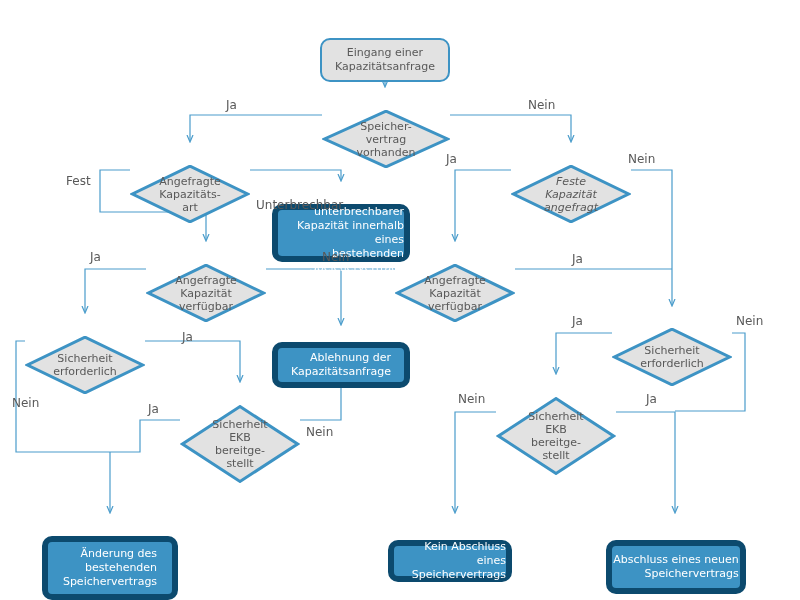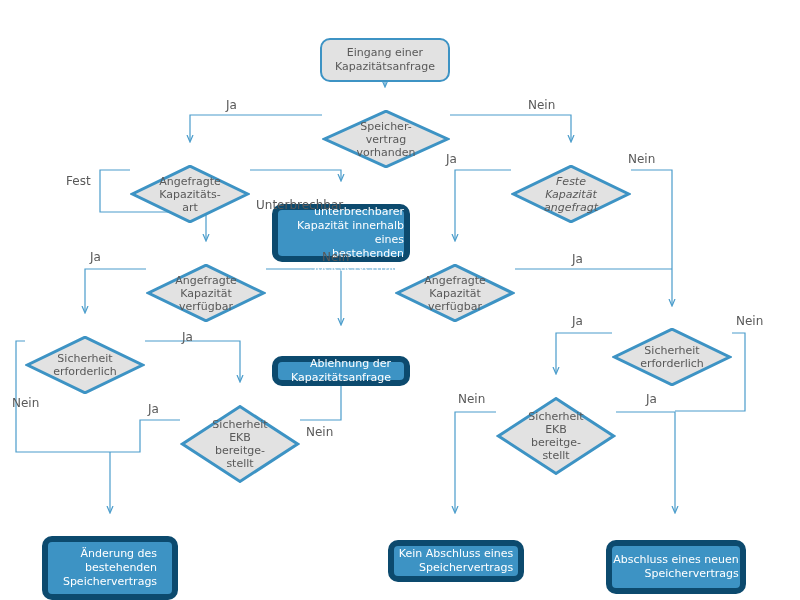--- a/index.html
+++ b/index.html
@@ -183,21 +183,21 @@
     <span class="txt">Sicherheit<br>erforderlich</span>
   </div>
 
   <div class="node decision" style="left:612px; top:304px; width:120px; height:58px;">
     <svg class="dshape" viewBox="0 0 100 100" preserveAspectRatio="none">
       <polygon points="50,2 98,50 50,98 2,50" fill="#e2e2e2" stroke="#3d93c4" stroke-width="3" vector-effect="non-scaling-stroke"></polygon>
     </svg>
     <span class="txt">Sicherheit<br>erforderlich</span>
   </div>
 
-  <div class="node action" style="left:272px; top:332px; width:138px; height:30px;">
+  <div class="node action" style="left:272px; top:318px; width:138px; height:46px;">
     <span class="txt">Ablehnung der<br>Kapazitätsanfrage</span>
   </div>
 
   <div class="node decision" style="left:180px; top:381px; width:120px; height:78px;">
     <svg class="dshape" viewBox="0 0 100 100" preserveAspectRatio="none">
       <polygon points="50,2 98,50 50,98 2,50" fill="#e2e2e2" stroke="#3d93c4" stroke-width="3" vector-effect="non-scaling-stroke"></polygon>
     </svg>
     <span class="txt">Sicherheit<br>EKB<br>bereitge-<br>stellt</span>
   </div>
 
@@ -205,21 +205,21 @@
     <svg class="dshape" viewBox="0 0 100 100" preserveAspectRatio="none">
       <polygon points="50,2 98,50 50,98 2,50" fill="#e2e2e2" stroke="#3d93c4" stroke-width="3" vector-effect="non-scaling-stroke"></polygon>
     </svg>
     <span class="txt">Sicherheit<br>EKB<br>bereitge-<br>stellt</span>
   </div>
 
   <div class="node action" style="left:42px; top:512px; width:136px; height:64px;">
     <span class="txt">Änderung des<br>bestehenden<br>Speichervertrags</span>
   </div>
 
-  <div class="node action" style="left:388px; top:516px; width:136px; height:42px;">
+  <div class="node action" style="left:388px; top:516px; width:124px; height:42px;">
     <span class="txt">Kein Abschluss eines<br>Speichervertrags</span>
   </div>
 
   <div class="node action" style="left:606px; top:516px; width:140px; height:54px;">
     <span class="txt">Abschluss eines neuen<br>Speichervertrags</span>
   </div>
 
   <div class="edge-label" style="left:226px; top:98px;">Ja</div>
   <div class="edge-label" style="left:528px; top:98px;">Nein</div>
 

